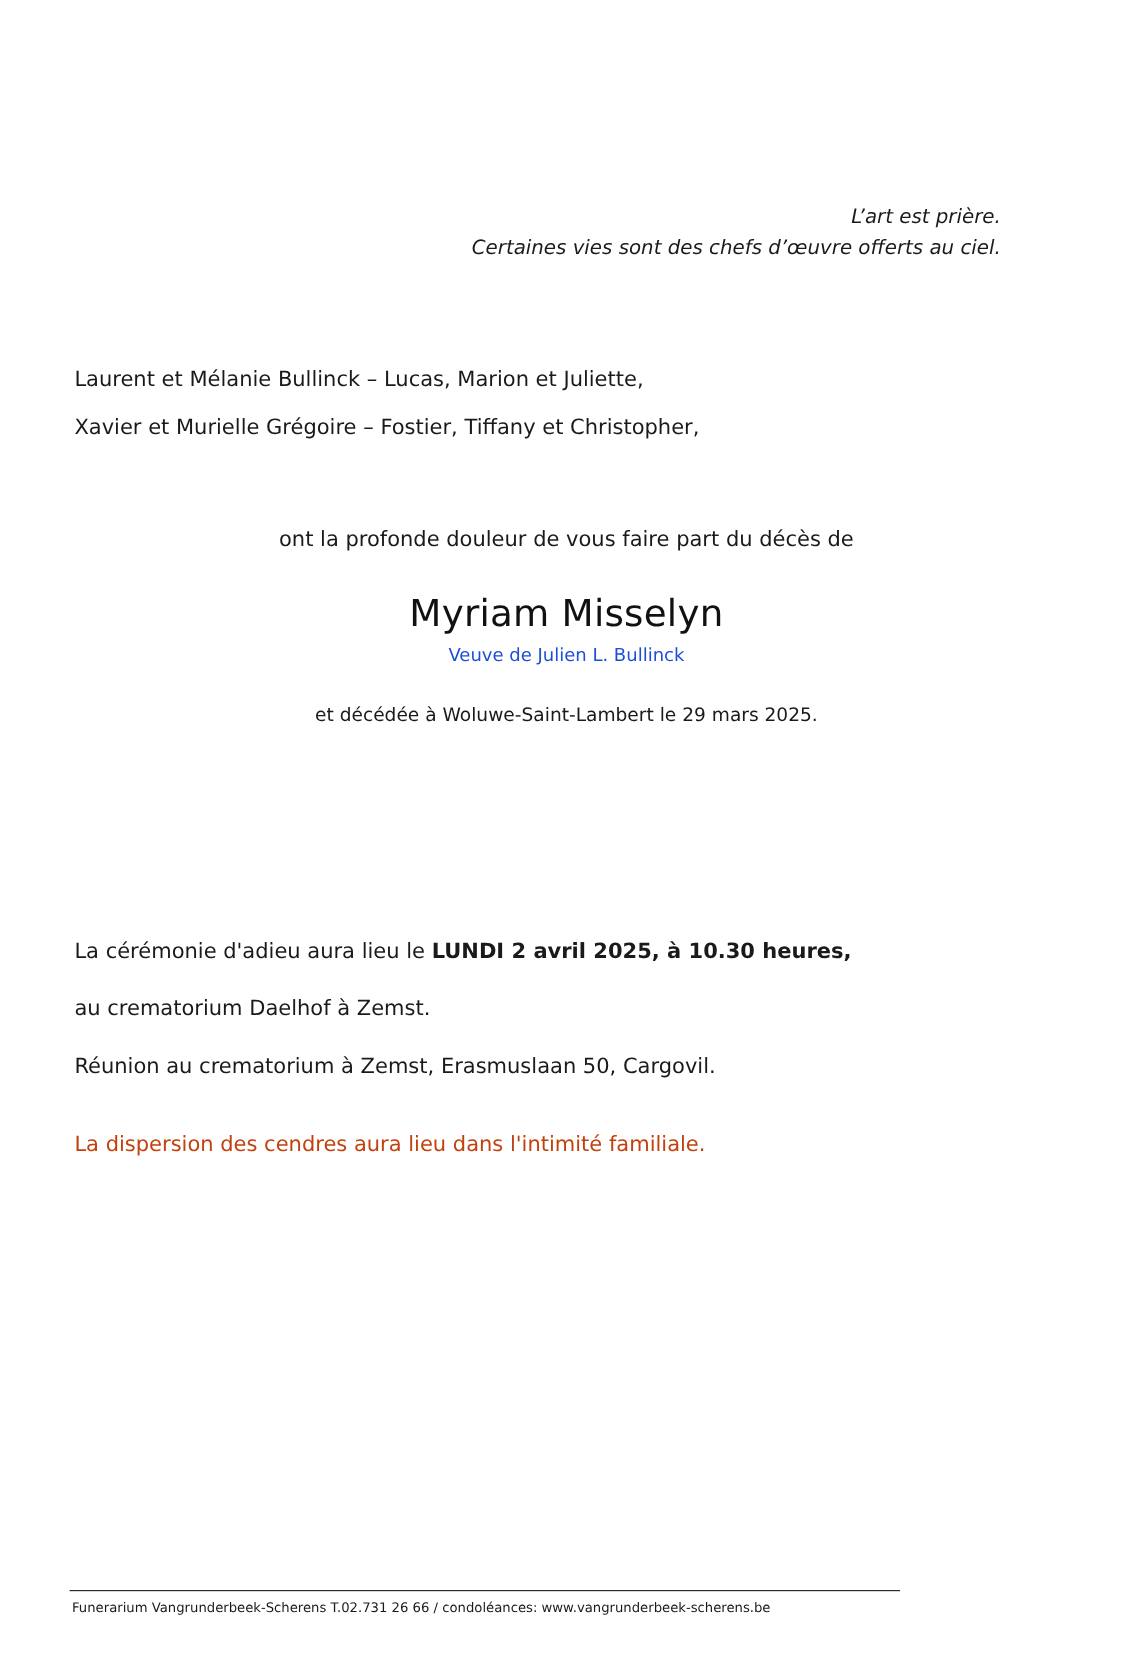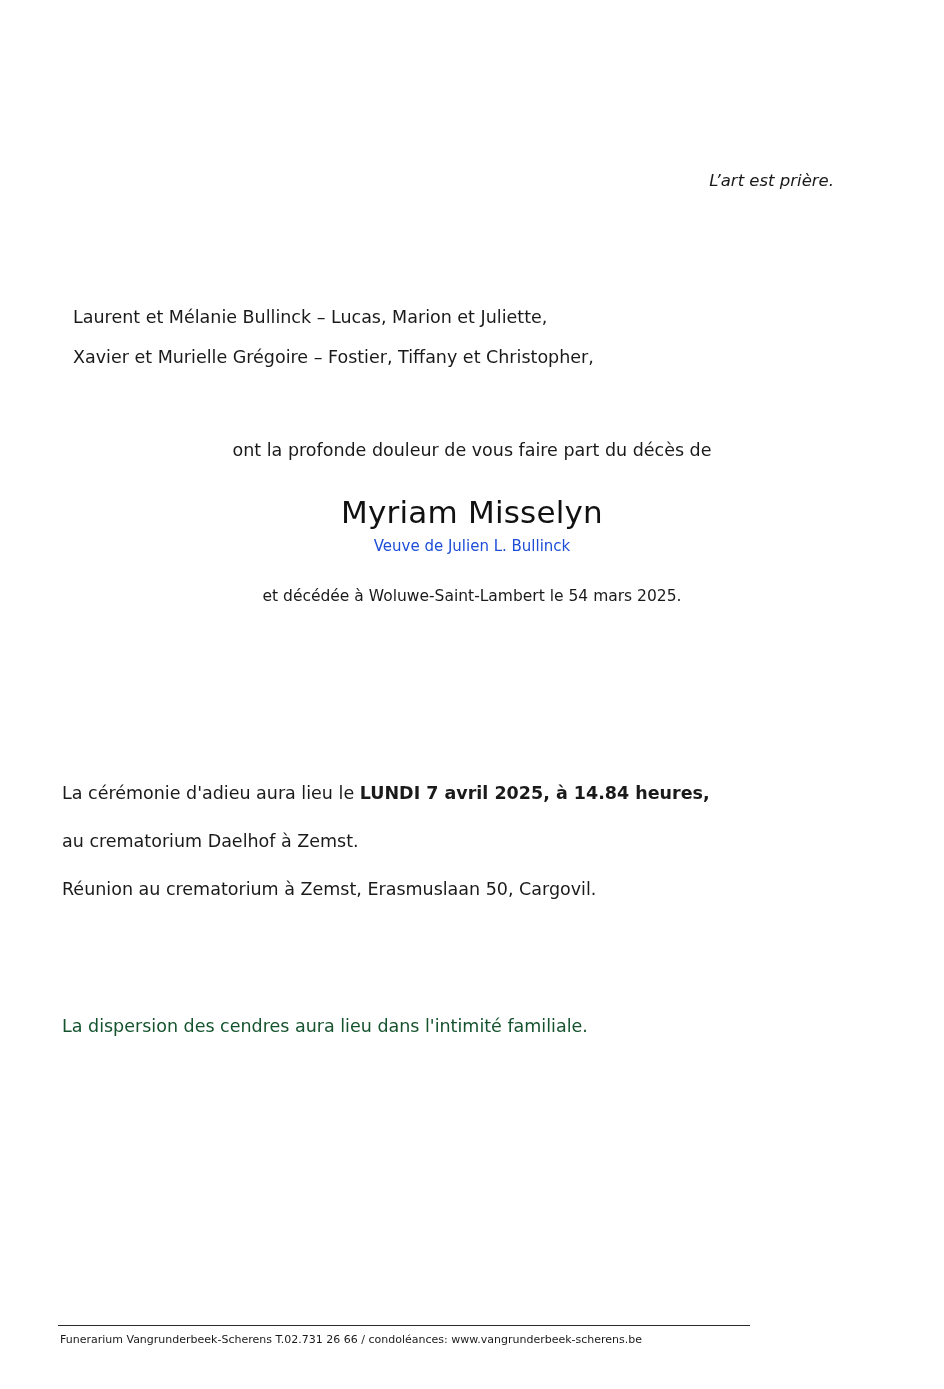--- a/index.html
+++ b/index.html
@@ -42,21 +42,20 @@
     position: absolute;
     top: 308px;
     left: 62px;
     font-size: 17.5px;
     line-height: 1.1;
     color: #1a1a1a;
   }
   .family .line {
     margin-bottom: 21px;
     white-space: nowrap;
-    margin-left: 11px;
   }
 
   
   .announce {
     position: absolute;
     top: 440px;
     left: 0;
     width: 944px;
     text-align: center;
   }
@@ -96,24 +95,24 @@
   }
   .ceremony .line.last {
     margin-bottom: 0;
   }
   .ceremony b {
     font-weight: bold;
   }
 
   .dispersion {
     position: absolute;
-    top: 1016px;
+    top: 944px;
     left: 62px;
     font-size: 17.5px;
-    color: #14532d;
+    color: #c2410c;
     white-space: nowrap;
   }
 
   
   .footer-rule {
     position: absolute;
     left: 58px;
     top: 1325px;
     width: 692px;
     height: 1px;
@@ -128,38 +127,39 @@
     white-space: nowrap;
   }
 </style>
 </head>
 <body>
 
 <div class="page">
 
   <div class="epigraph">
     <div>L’art est prière.</div>
+    <div>Certaines vies sont des chefs d’œuvre offerts au ciel.</div>
   </div>
 
   <div class="family">
     <div class="line">Laurent et Mélanie Bullinck – Lucas, Marion et Juliette,</div>
     <div class="line">Xavier et Murielle Grégoire – Fostier, Tiffany et Christopher,</div>
   </div>
 
   <div class="announce">
     <div class="intro">ont la profonde douleur de vous faire part du décès de</div>
     <div class="name">Myriam Misselyn</div>
     <div class="spouse">Veuve de Julien L. Bullinck</div>
     <div class="dates">
-      <div>et décédée à Woluwe-Saint-Lambert le 54 mars 2025.</div>
+      <div>et décédée à Woluwe-Saint-Lambert le 29 mars 2025.</div>
     </div>
   </div>
 
   <div class="ceremony">
-    <div class="line"><span>La cérémonie d'adieu aura lieu le </span><b>LUNDI 7 avril 2025, à 14.84 heures,</b></div>
+    <div class="line"><span>La cérémonie d'adieu aura lieu le </span><b>LUNDI 2 avril 2025, à 10.30 heures,</b></div>
     <div class="line">au crematorium Daelhof à Zemst.</div>
     <div class="line last">Réunion au crematorium à Zemst, Erasmuslaan 50, Cargovil.</div>
   </div>
 
   <div class="dispersion">La dispersion des cendres aura lieu dans l'intimité familiale.</div>
 
   <div class="footer-rule"></div>
   <div class="footer">Funerarium Vangrunderbeek-Scherens T.02.731 26 66  /  condoléances: www.vangrunderbeek-scherens.be</div>
 
 </div>

